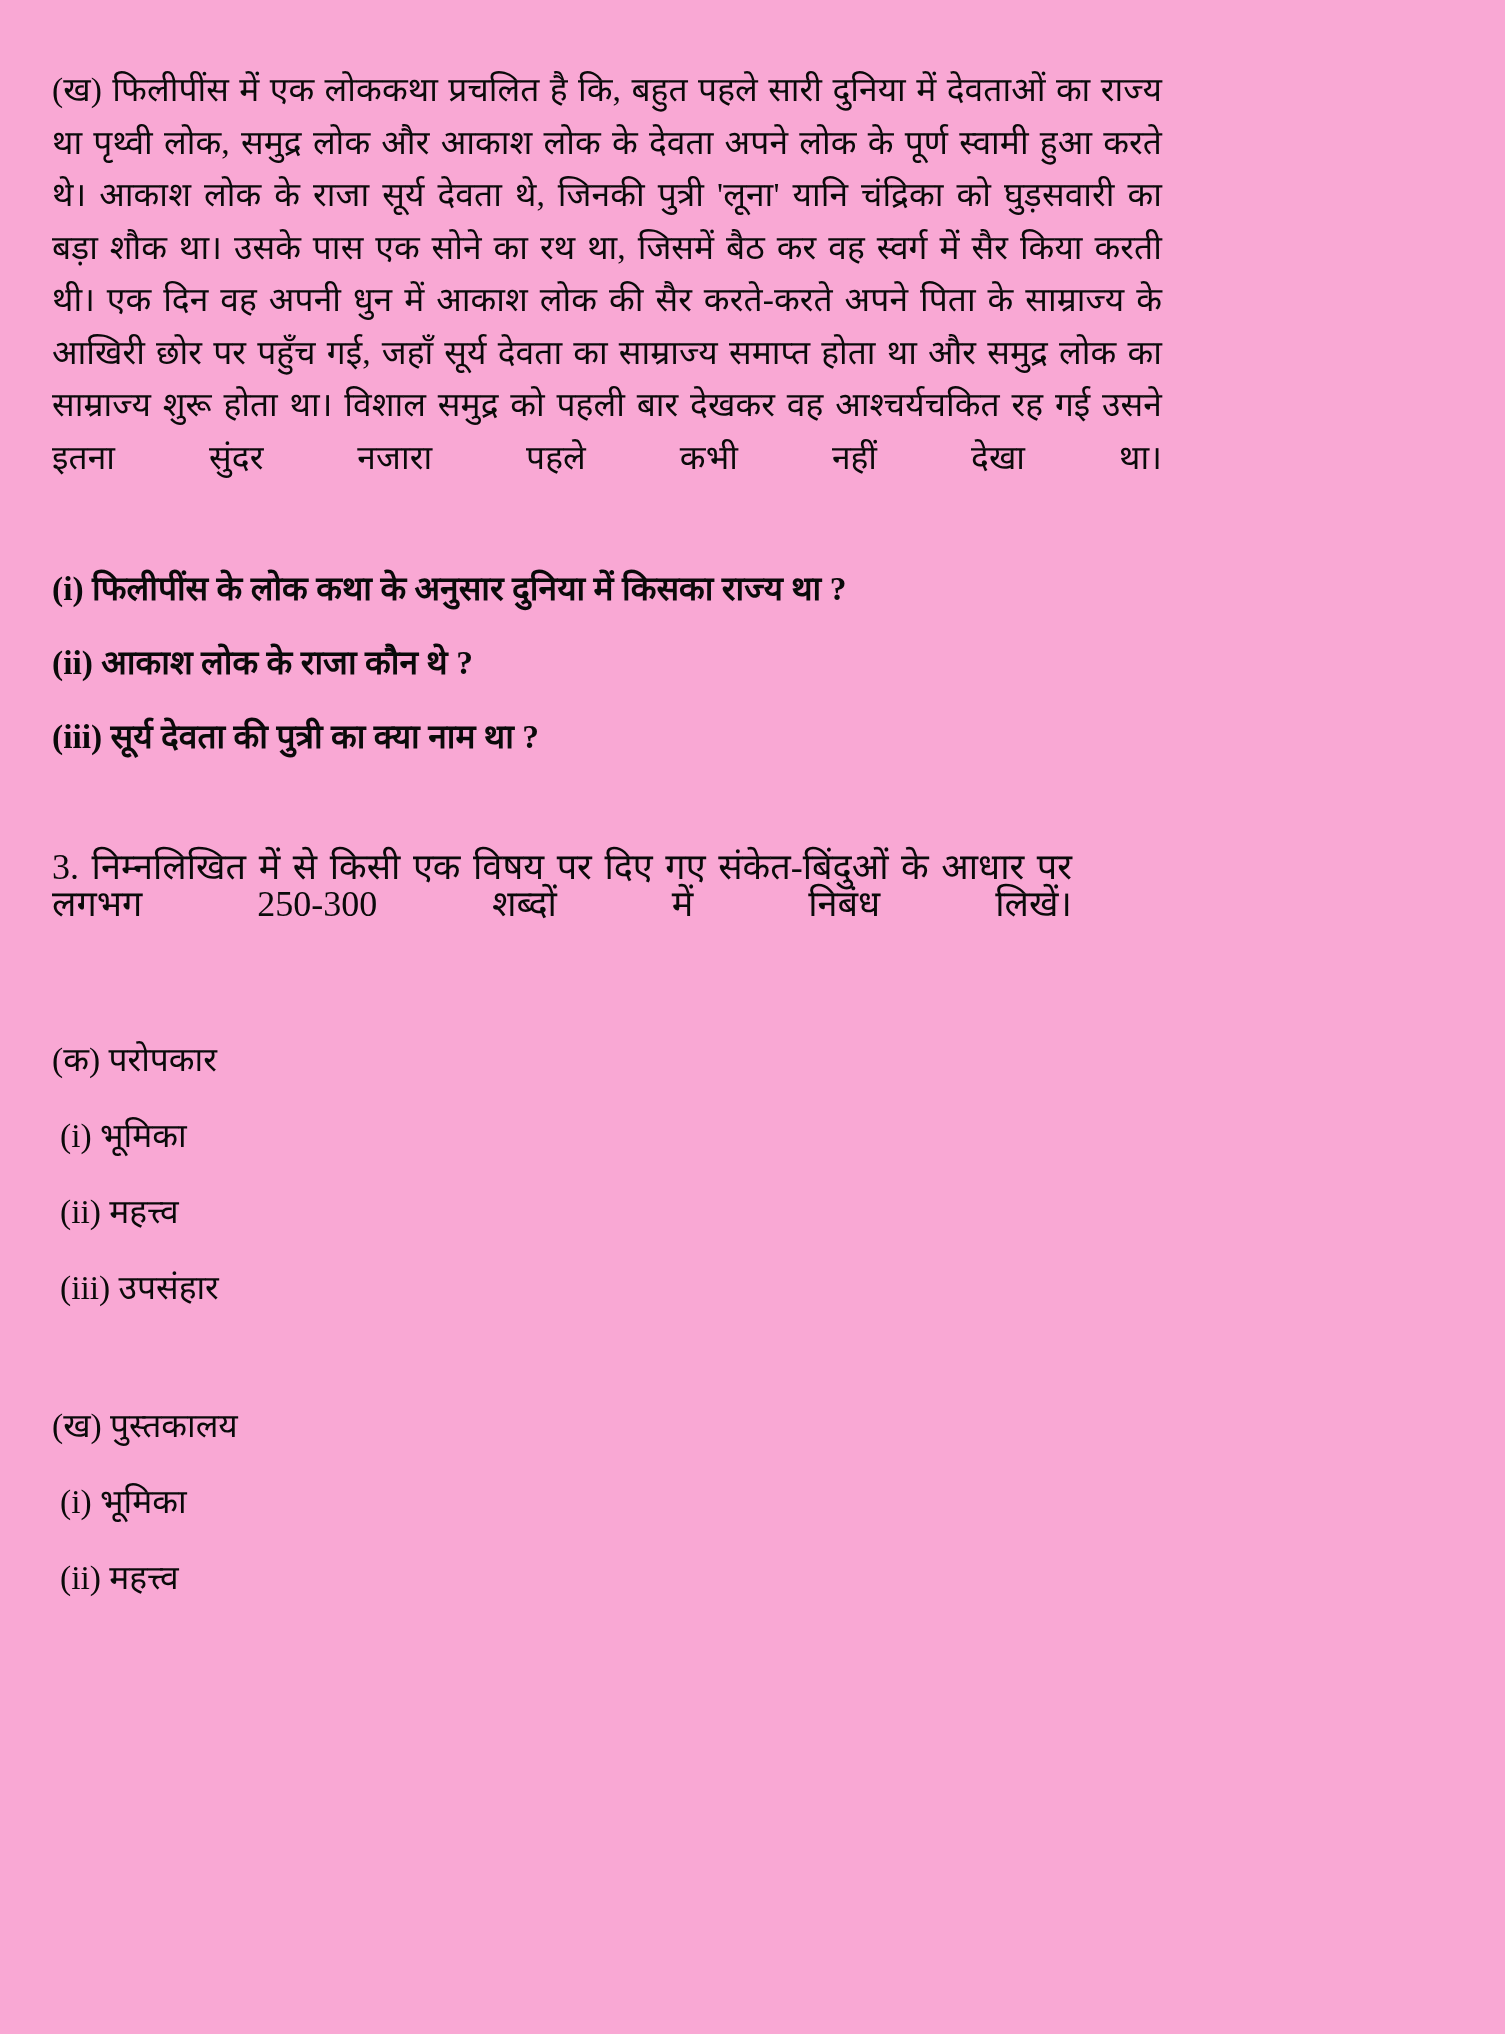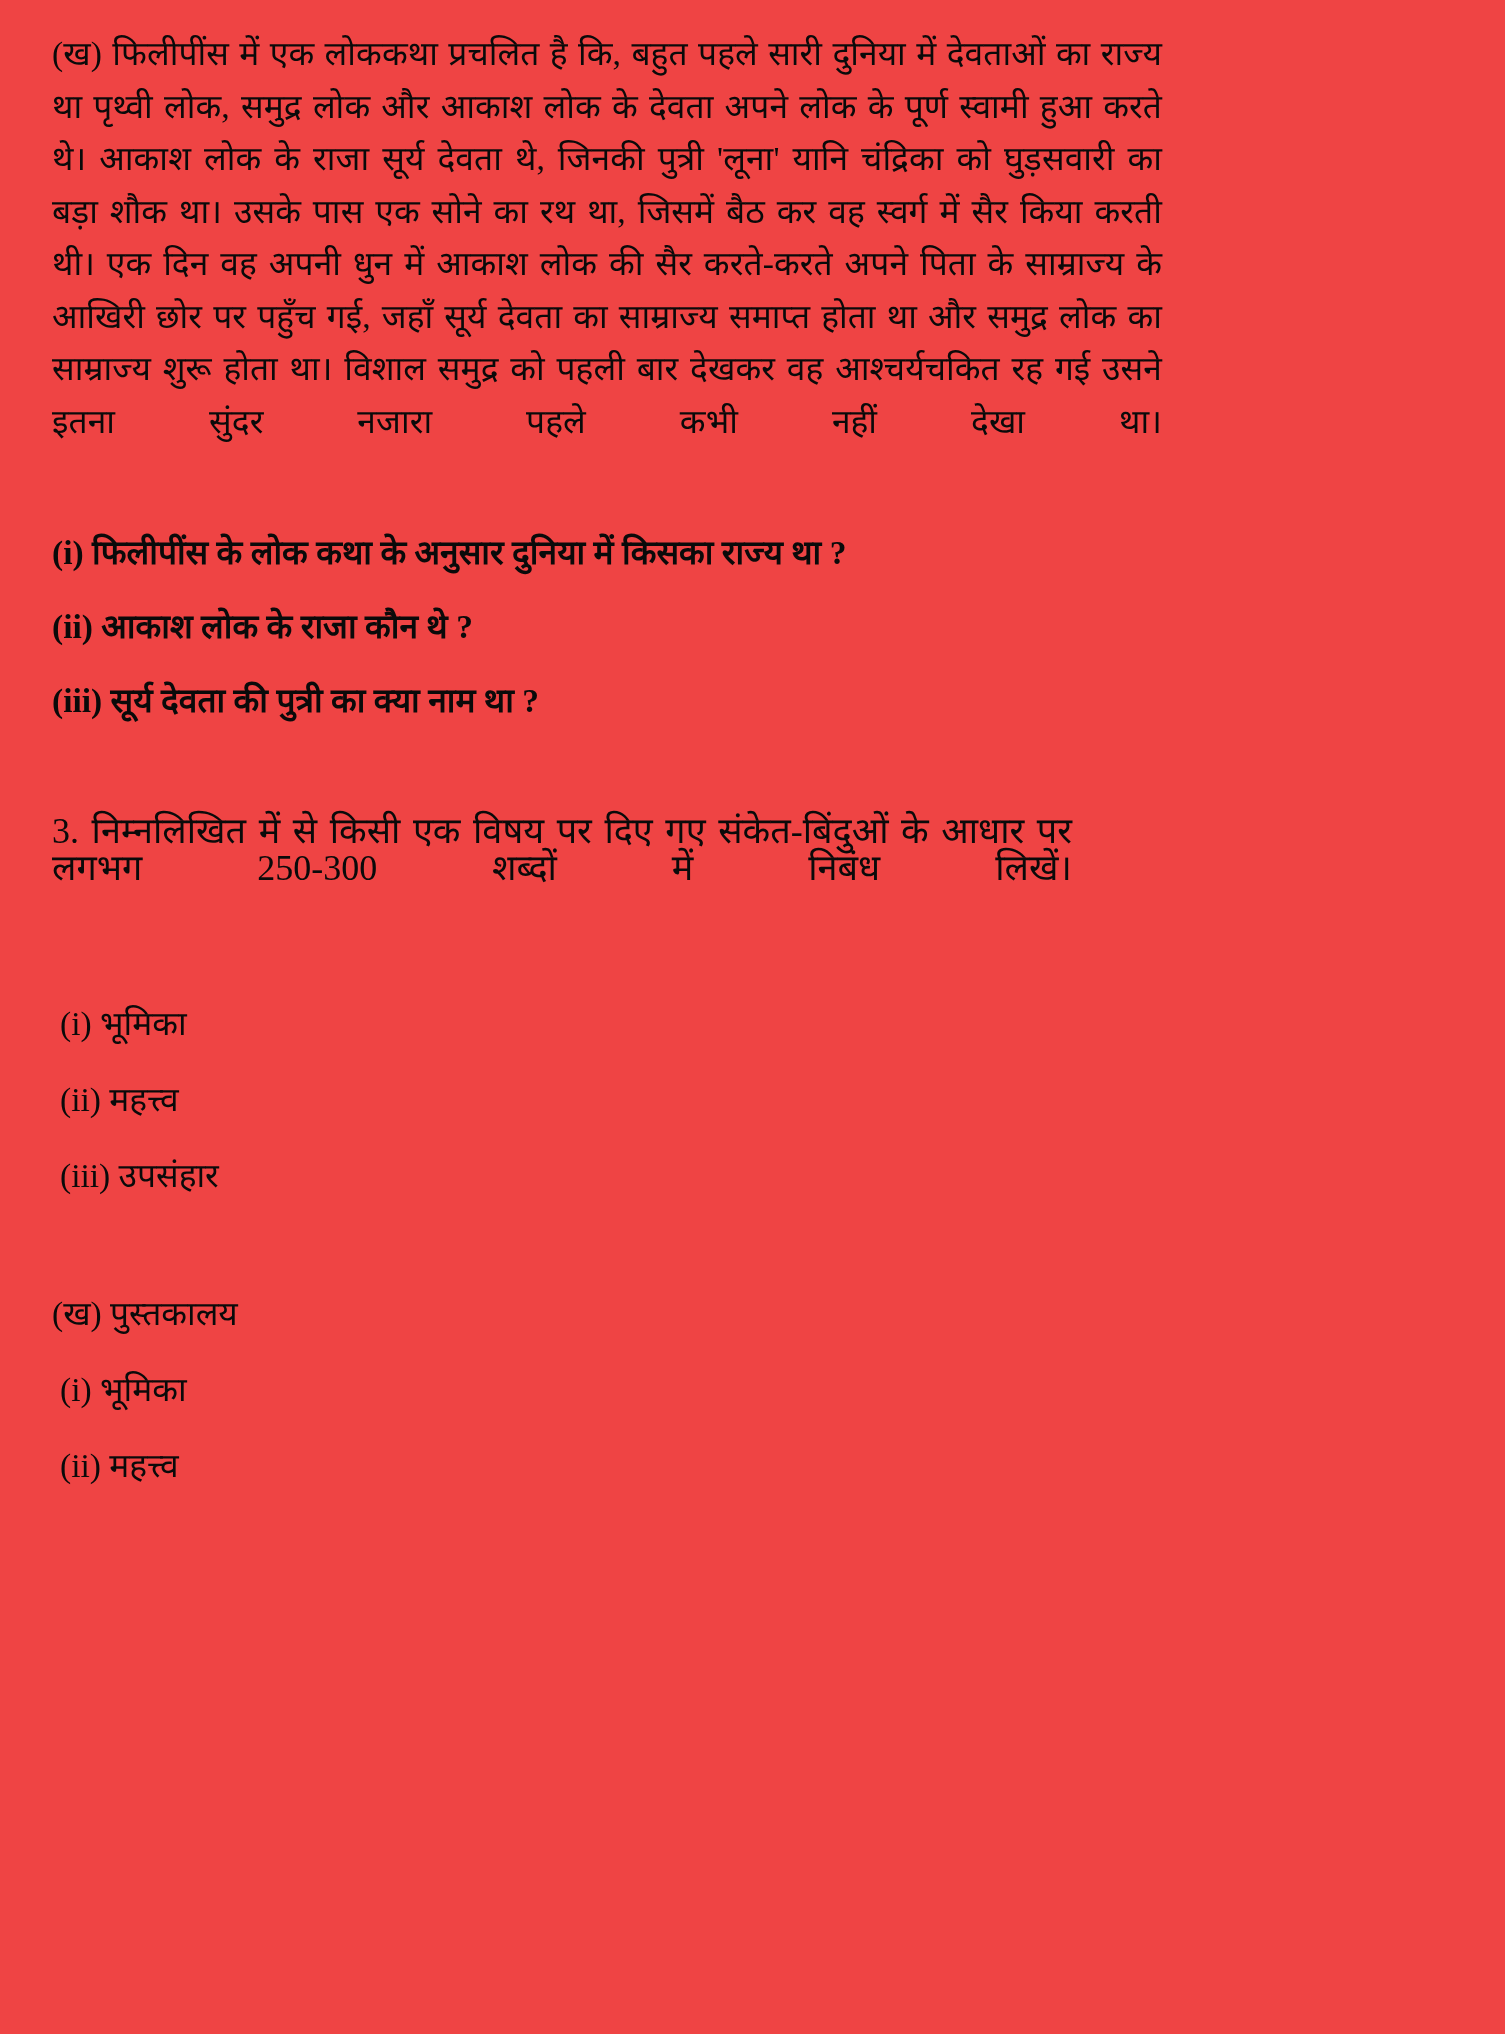--- a/index.html
+++ b/index.html
@@ -9,23 +9,23 @@
     background: #ffffff;
   }
   body {
     font-family: "Liberation Serif", "DejaVu Serif", serif;
     color: #0a0a0a;
   }
   .page {
     position: relative;
     width: 1505px;
     height: 2034px;
-    background: #ef4444;
+    background: #f9a8d4;
     box-sizing: border-box;
-    padding: 28px 60px 0 52px;
+    padding: 64px 60px 0 52px;
     overflow: hidden;
   }
   .doc-body {
     width: 1110px;
     margin: 0 auto 0 0;
   }
 
   
   .passage {
     text-align: justify;
@@ -104,20 +104,21 @@
 
     <ul class="q-list">
       <li class="q-item">(i) फिलीपींस के लोक कथा के अनुसार दुनिया में किसका राज्य था ?</li>
       <li class="q-item">(ii) आकाश लोक के राजा कौन थे ?</li>
       <li class="q-item">(iii) सूर्य देवता की पुत्री का क्या नाम था ?</li>
     </ul>
 
     <p class="essay-instruction">3. निम्नलिखित में से किसी एक विषय पर दिए गए संकेत-बिंदुओं के आधार पर लगभग 250-300 शब्दों में निबंध लिखें।</p>
 
     <div class="topic-block">
+      <div class="topic-title">(क) परोपकार</div>
       <ul class="topic-points">
         <li class="topic-point">(i) भूमिका</li>
         <li class="topic-point">(ii) महत्त्व</li>
         <li class="topic-point">(iii) उपसंहार</li>
       </ul>
     </div>
 
     <div class="topic-block second">
       <div class="topic-title">(ख) पुस्तकालय</div>
       <ul class="topic-points">

